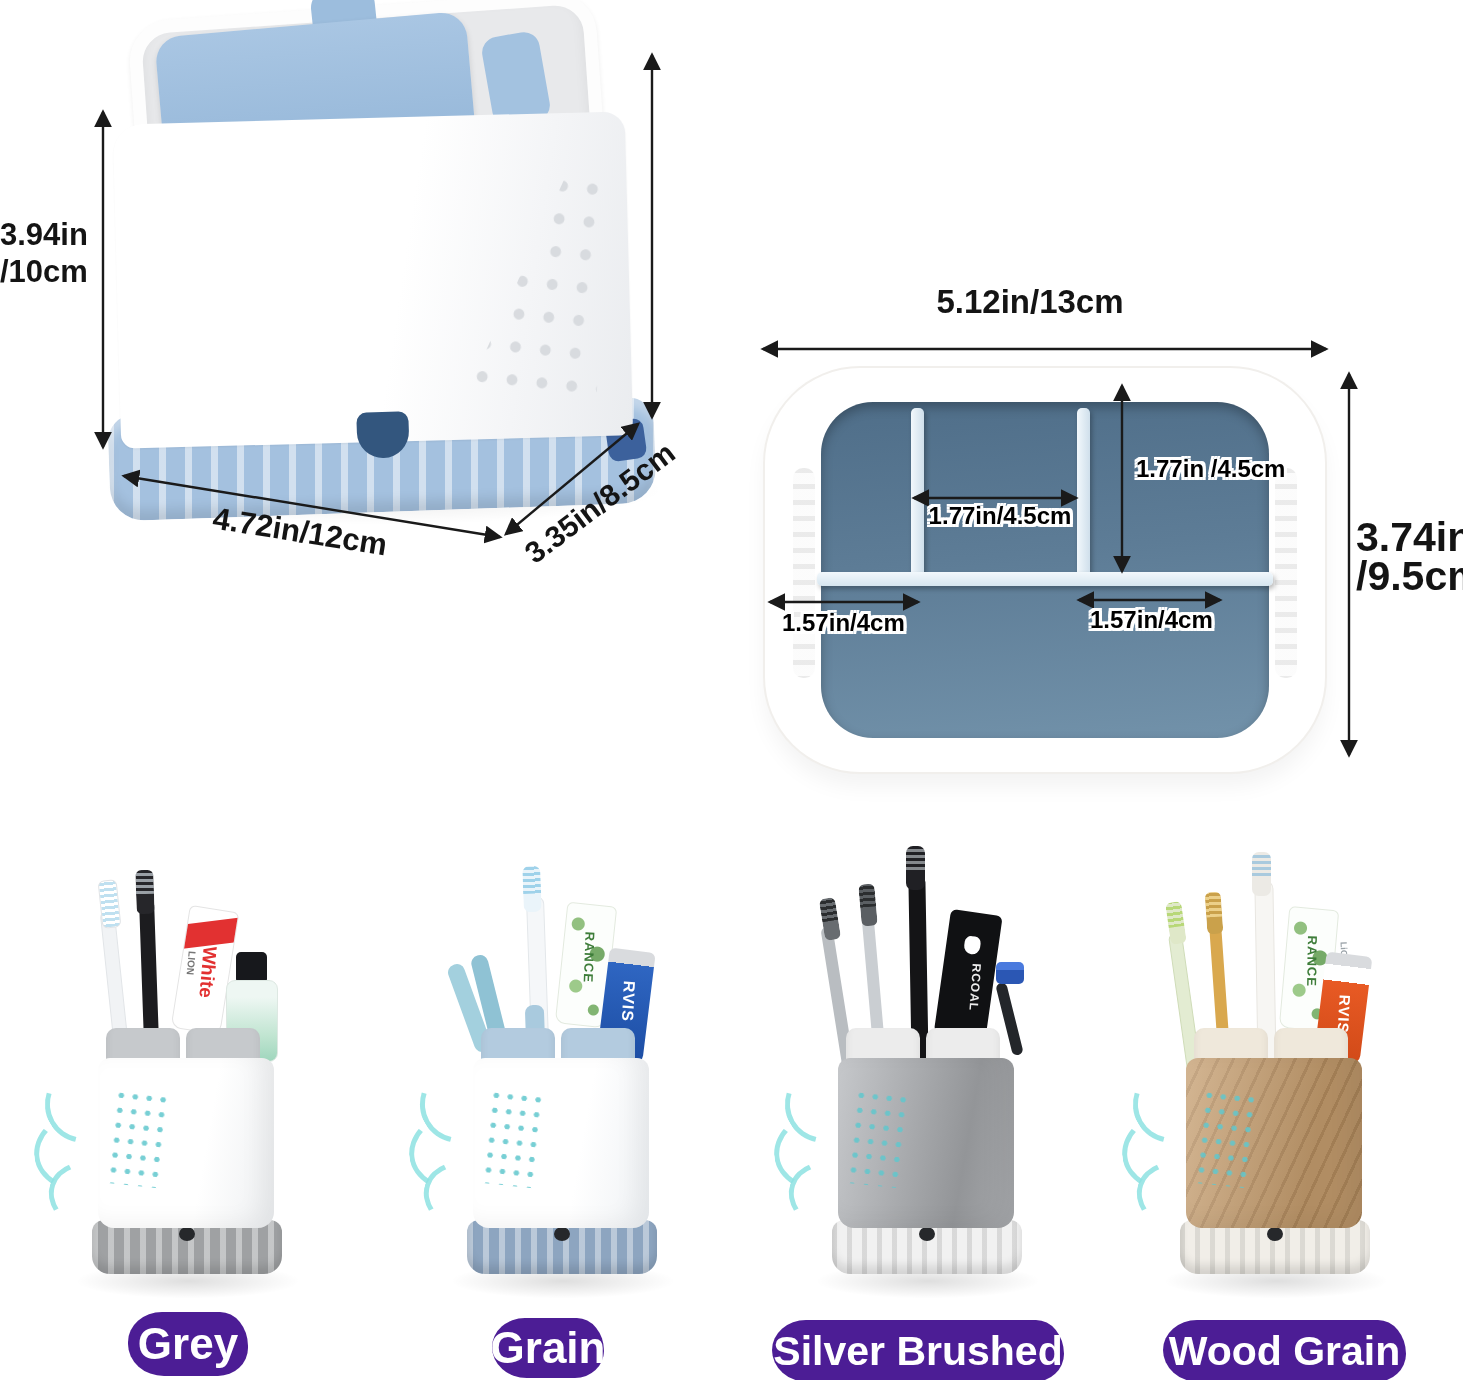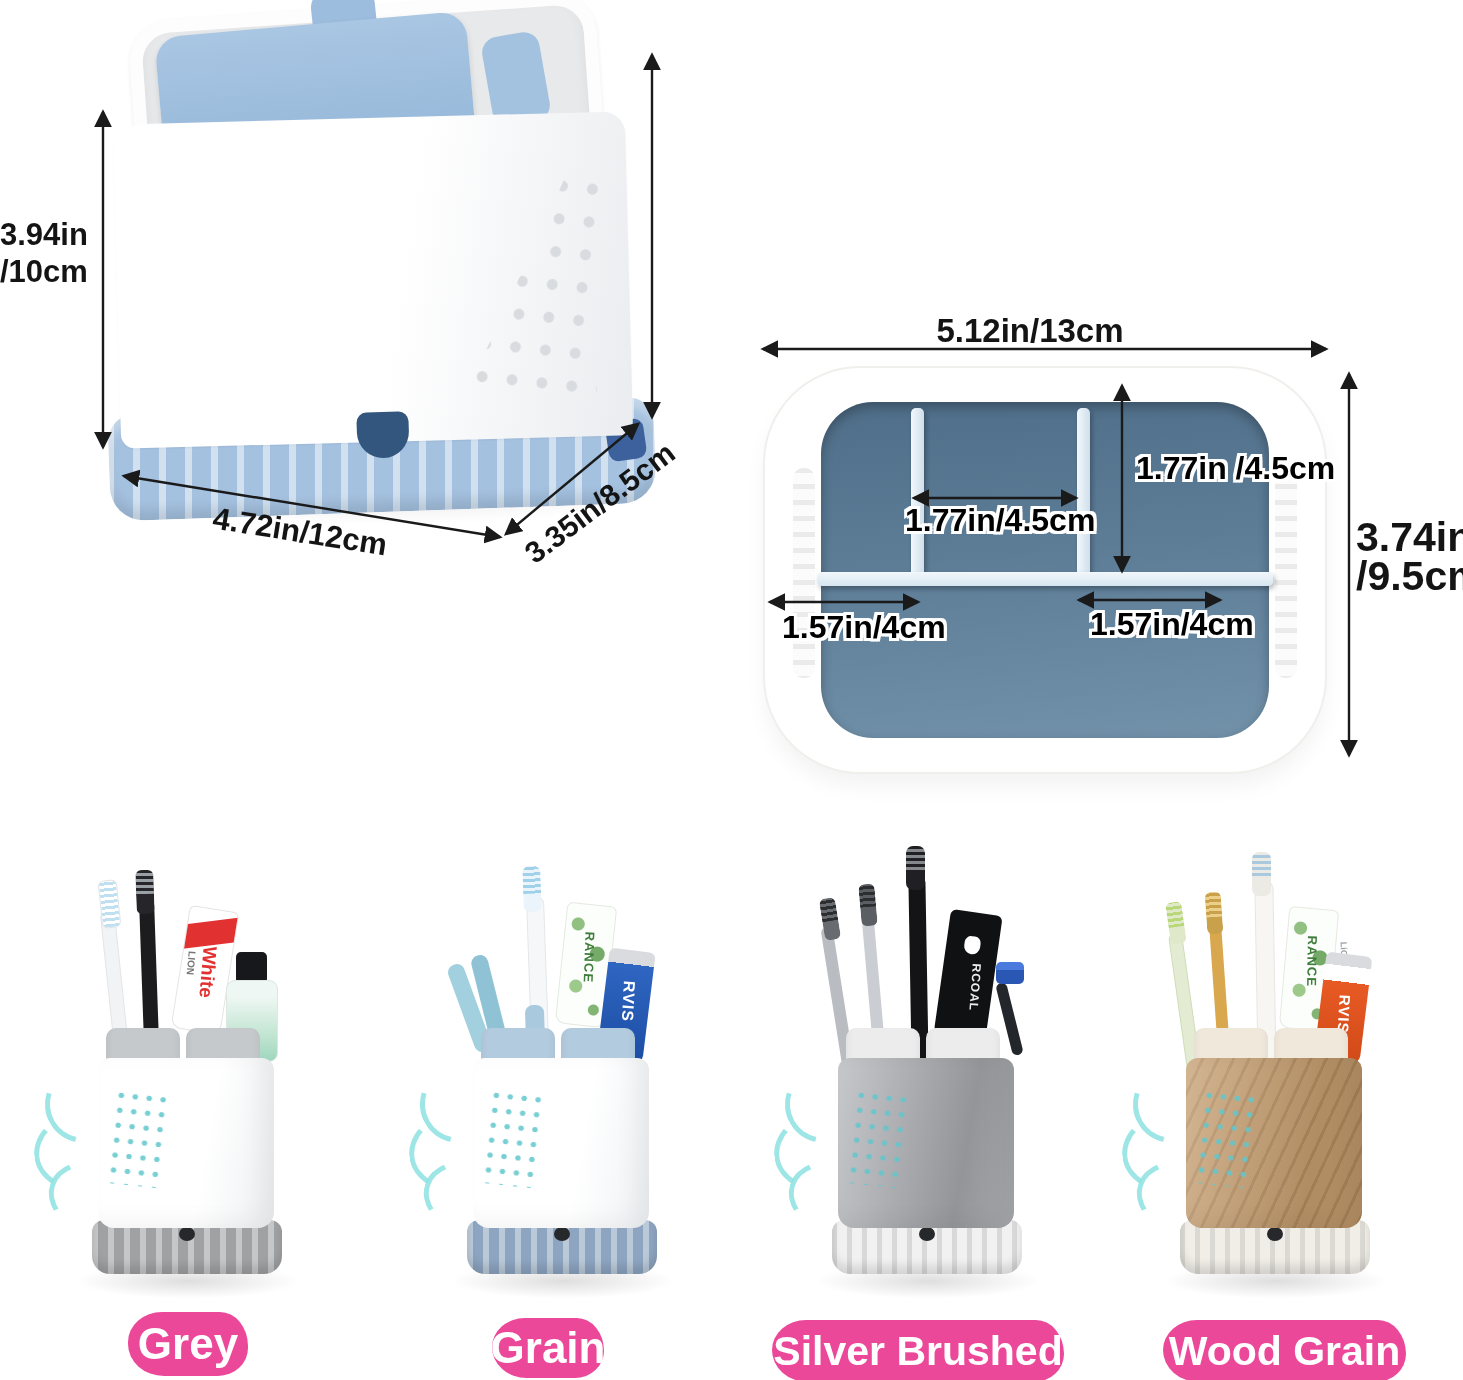--- a/index.html
+++ b/index.html
@@ -7,23 +7,23 @@
           font-family:"Liberation Sans",sans-serif;color:#141414;}
   .abs{position:absolute;}
 
   
   .dim{position:absolute;font-weight:600;color:#141414;z-index:6;white-space:nowrap;}
   .dim .ln{display:block;}
   .lbl-front-height{left:0px;top:216px;width:104px;font-size:31px;line-height:37px;}
   .lbl-front-total{left:664px;top:210px;width:130px;font-size:31px;line-height:37px;}
   .lbl-front-width{left:175px;top:514px;width:250px;text-align:center;font-size:31px;transform:rotate(9deg);}
   .lbl-front-depth{left:488px;top:486px;width:224px;text-align:center;font-size:30px;transform:rotate(-37deg);}
-  .lbl-top-width{left:880px;top:312px;width:300px;text-align:center;font-size:33px;}
+  .lbl-top-width{left:880px;top:283px;width:300px;text-align:center;font-size:33px;}
   .lbl-top-depth{left:1356px;top:518px;font-size:41px;line-height:39px;}
-  .outline{position:absolute;font-weight:700;color:#000;z-index:6;white-space:nowrap;font-size:32px;
+  .outline{position:absolute;font-weight:700;color:#000;z-index:6;white-space:nowrap;font-size:24px;
     text-shadow:-3px -3px 0 #fff,3px -3px 0 #fff,-3px 3px 0 #fff,3px 3px 0 #fff,
                  0 -3px 0 #fff,0 3px 0 #fff,-3px 0 0 #fff,3px 0 0 #fff;}
   .lbl-slot-depth{left:1136px;top:453px;line-height:31px;}
   .lbl-slot-width{left:905px;top:502px;width:190px;text-align:center;}
   .lbl-left-slot{left:782px;top:609px;}
   .lbl-right-slot{left:1090px;top:606px;}
 
   .arrows{position:absolute;left:0;top:0;z-index:5;pointer-events:none;}
 
   
@@ -195,21 +195,21 @@
     background-image:repeating-linear-gradient(0deg,#a9cade 0 3px,transparent 3px 6px);
     background-size:100% 55%;background-repeat:no-repeat;}
   .v4-lion{left:92px;top:62px;transform:rotate(88deg);color:#9aa2a8;font-size:9px;}
   .v4-posw{left:116px;top:-2px;transform:rotate(5deg);}
   .v4-pasteo{left:152px;top:44px;width:46px;height:108px;border-radius:6px 6px 9px 9px;transform:rotate(7deg);
     overflow:hidden;background:linear-gradient(180deg,#d9dbde 0 12px,#ffffff 12px 28px,#e85a24 28px,#d14a18);}
   .v4-rvis{left:32px;top:40px;transform:rotate(86deg);color:#fff;font-size:15px;letter-spacing:1px;}
 
   
   .vlabel{position:absolute;display:flex;align-items:center;justify-content:center;z-index:6;
-    background:#ec4899;color:#fff;font-weight:700;
+    background:#4c1d95;color:#fff;font-weight:700;
     border-radius:34px 28px 30px 36px / 30px 34px 28px 32px;}
   .vl-grey{left:128px;top:1312px;width:120px;height:64px;font-size:44px;}
   .vl-blue{left:492px;top:1318px;width:112px;height:60px;font-size:44px;}
   .vl-silver{left:772px;top:1320px;width:292px;height:62px;font-size:41px;}
   .vl-wood{left:1163px;top:1320px;width:243px;height:62px;font-size:41px;}
 </style>
 </head>
 <body>
 
 <div class="canvas">

